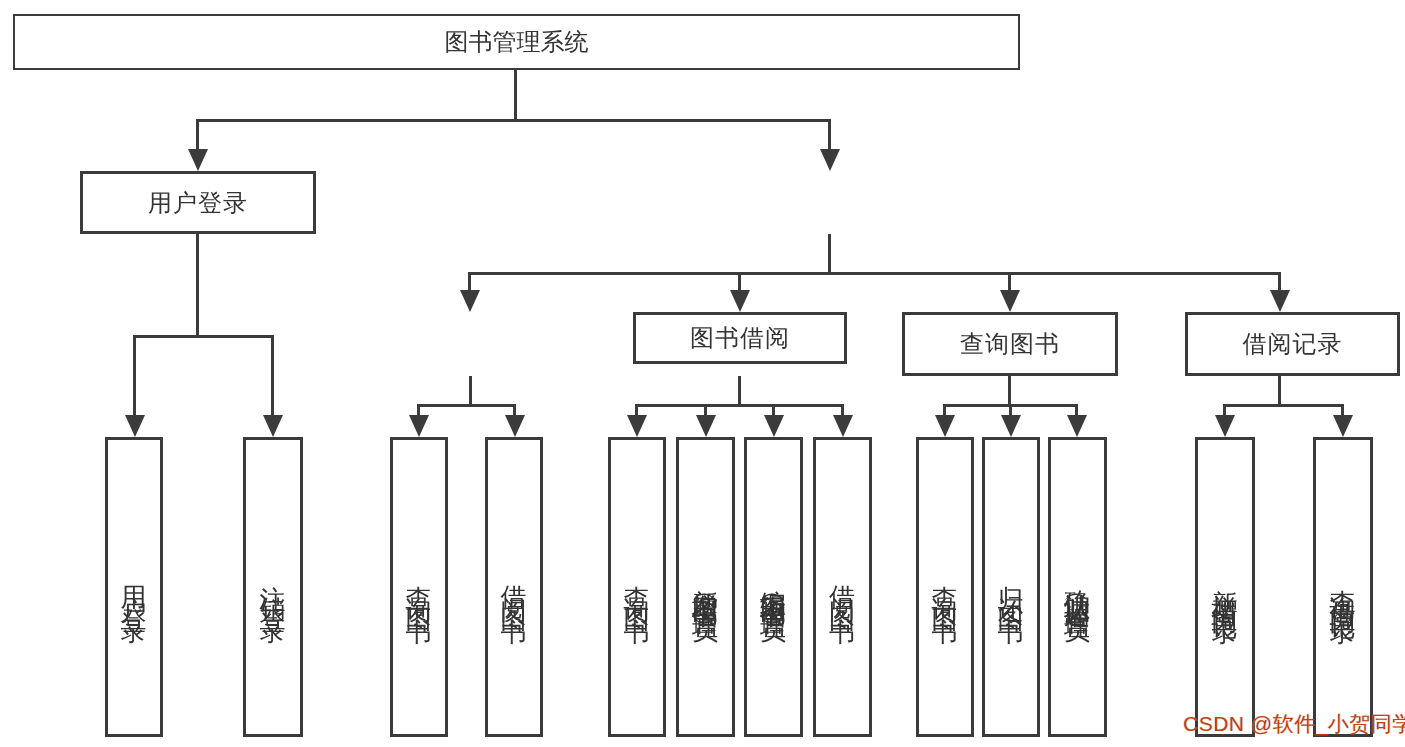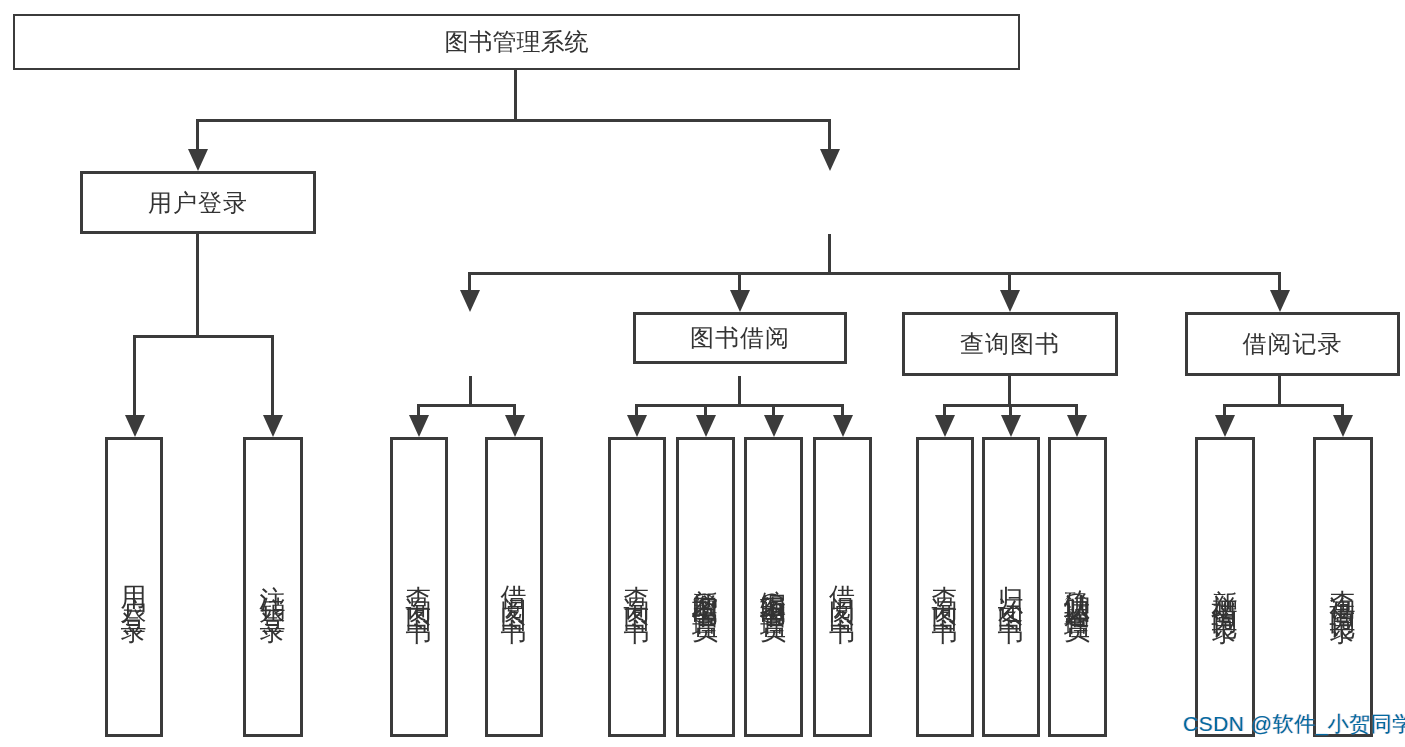--- a/index.html
+++ b/index.html
@@ -49,21 +49,21 @@
     border-left: 10px solid transparent;
     border-right: 10px solid transparent;
     border-top: 22px solid #3b3b3b;
   }
   .watermark {
     position: absolute;
     left: 1183px;
     top: 710px;
     width: 215px;
     font-size: 21px;
-    color: #0369a1;
+    color: #c2410c;
     letter-spacing: 0.5px;
     z-index: 10;
     text-shadow: 1px 0 rgba(120,150,220,0.35), -1px 0 rgba(220,140,110,0.30);
     white-space: nowrap;
   }
 </style>
 </head>
 <body>
 
 <div id="canvas">

